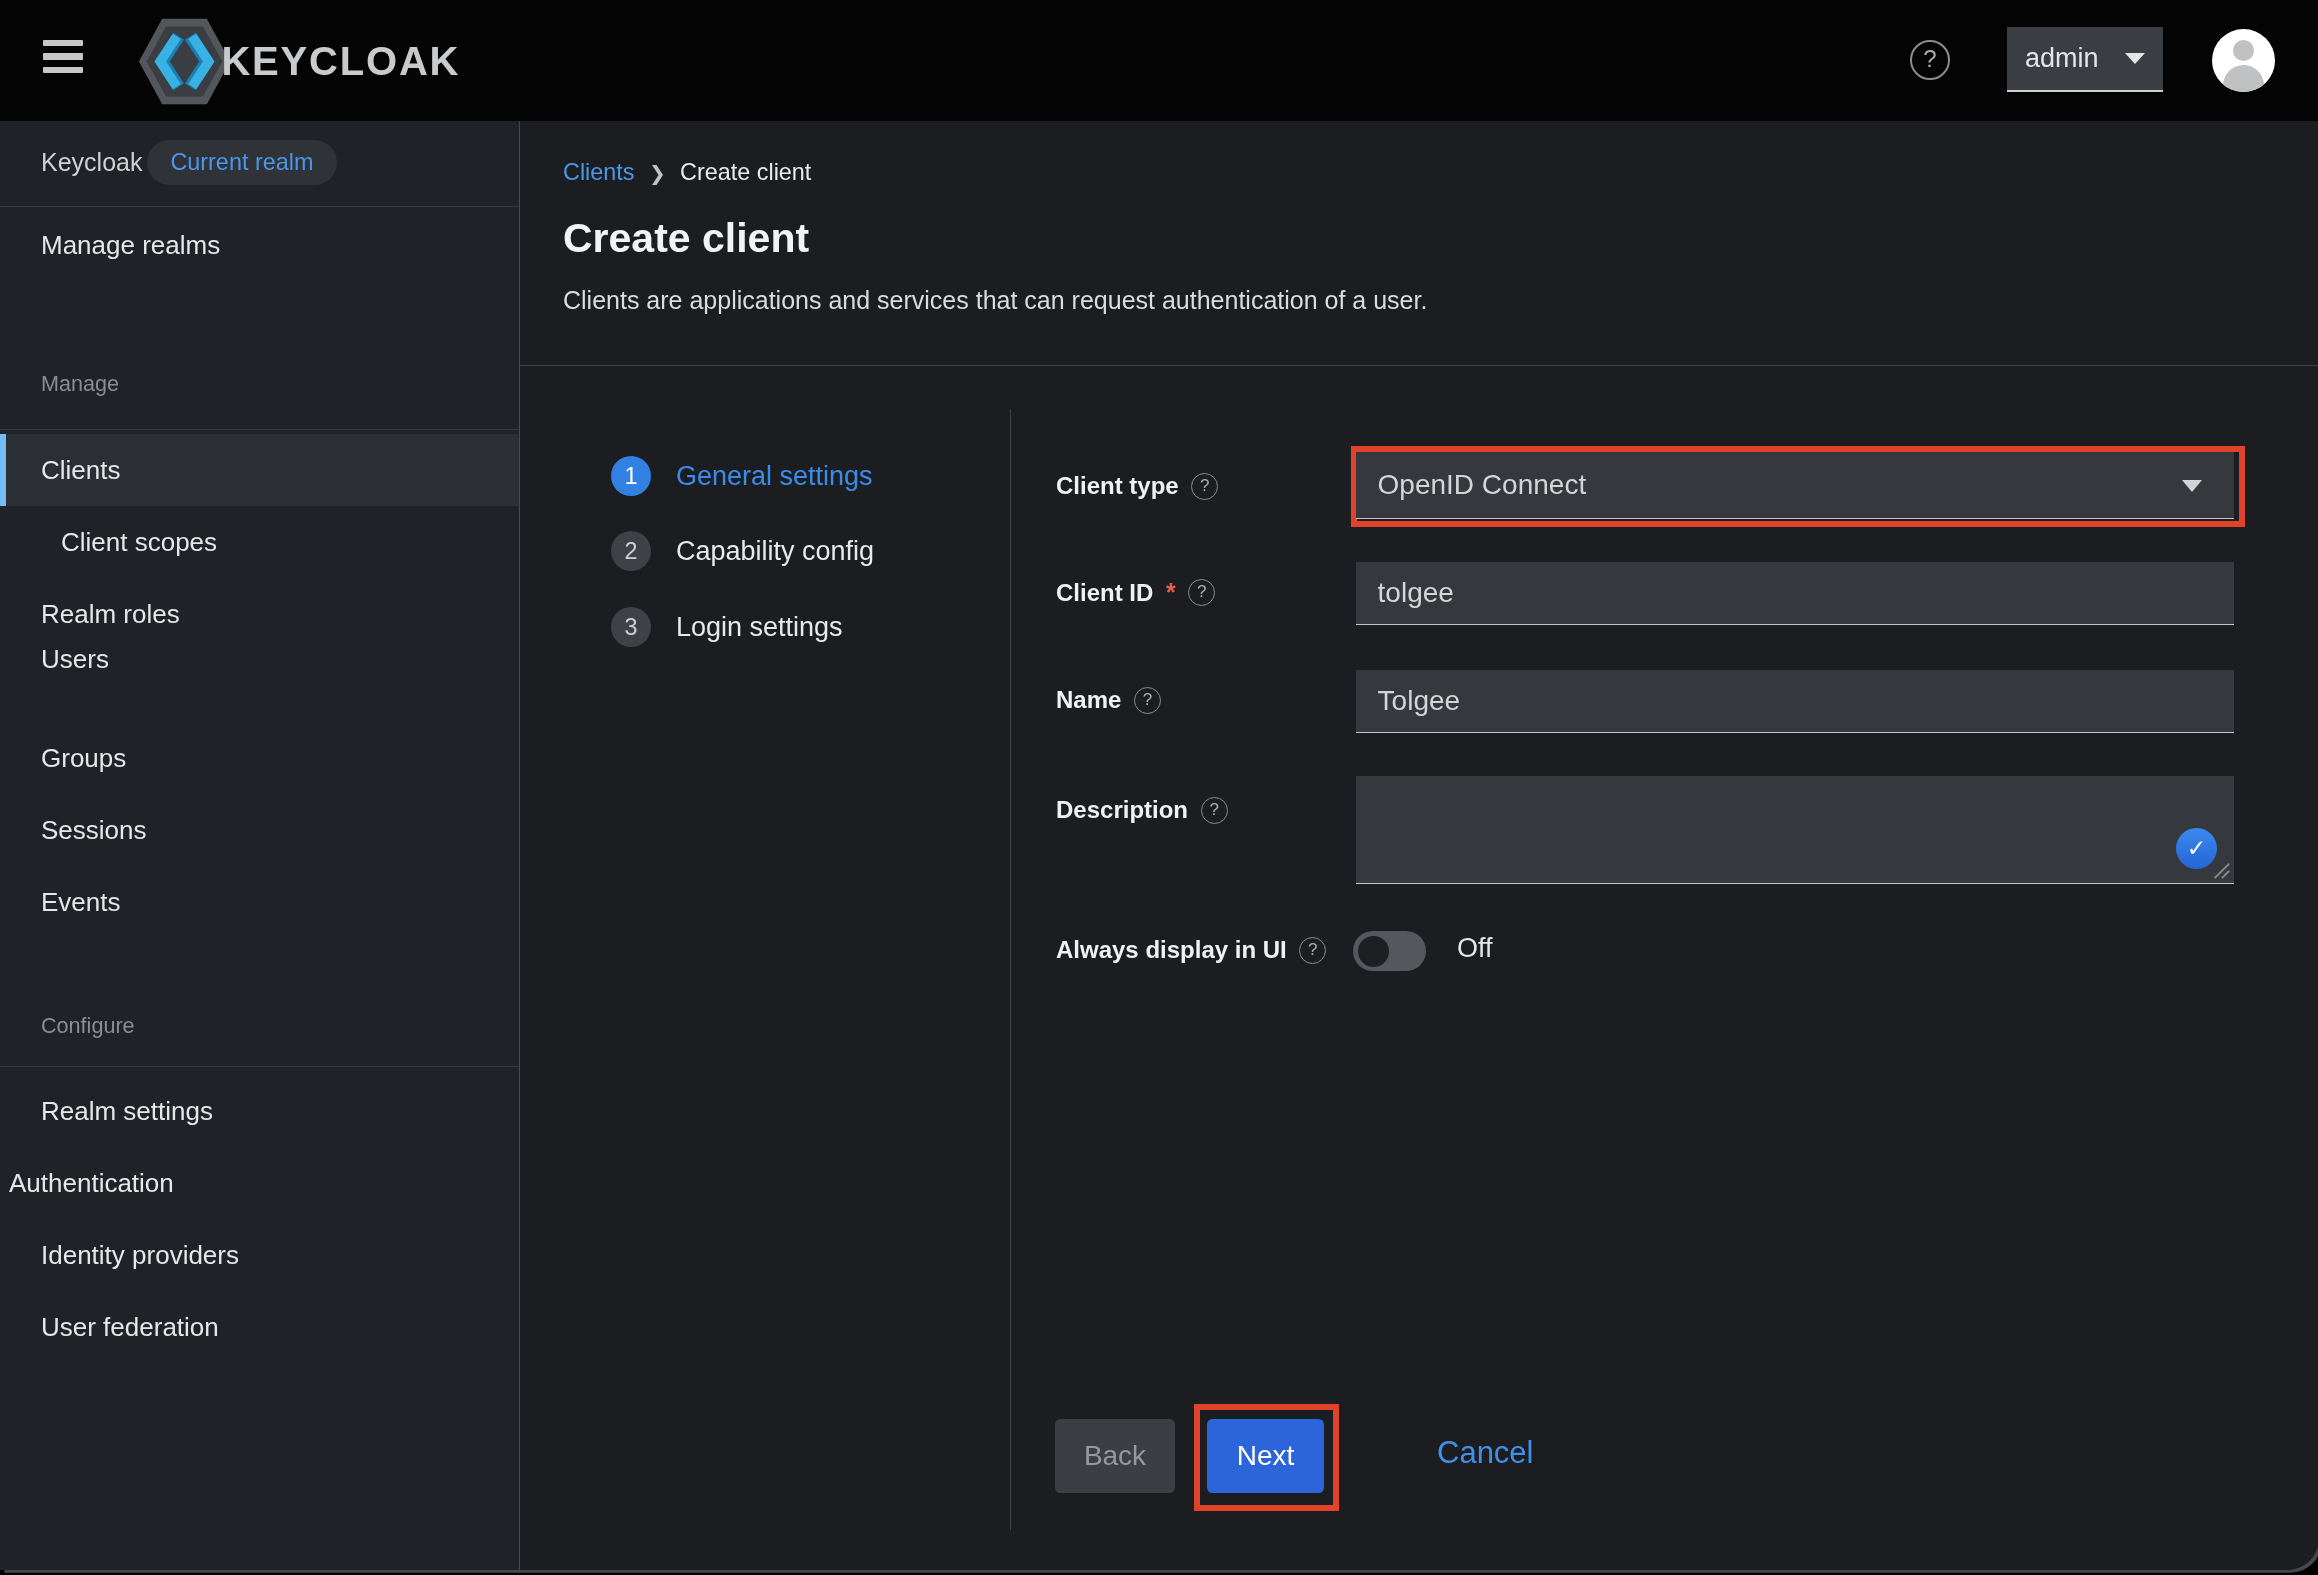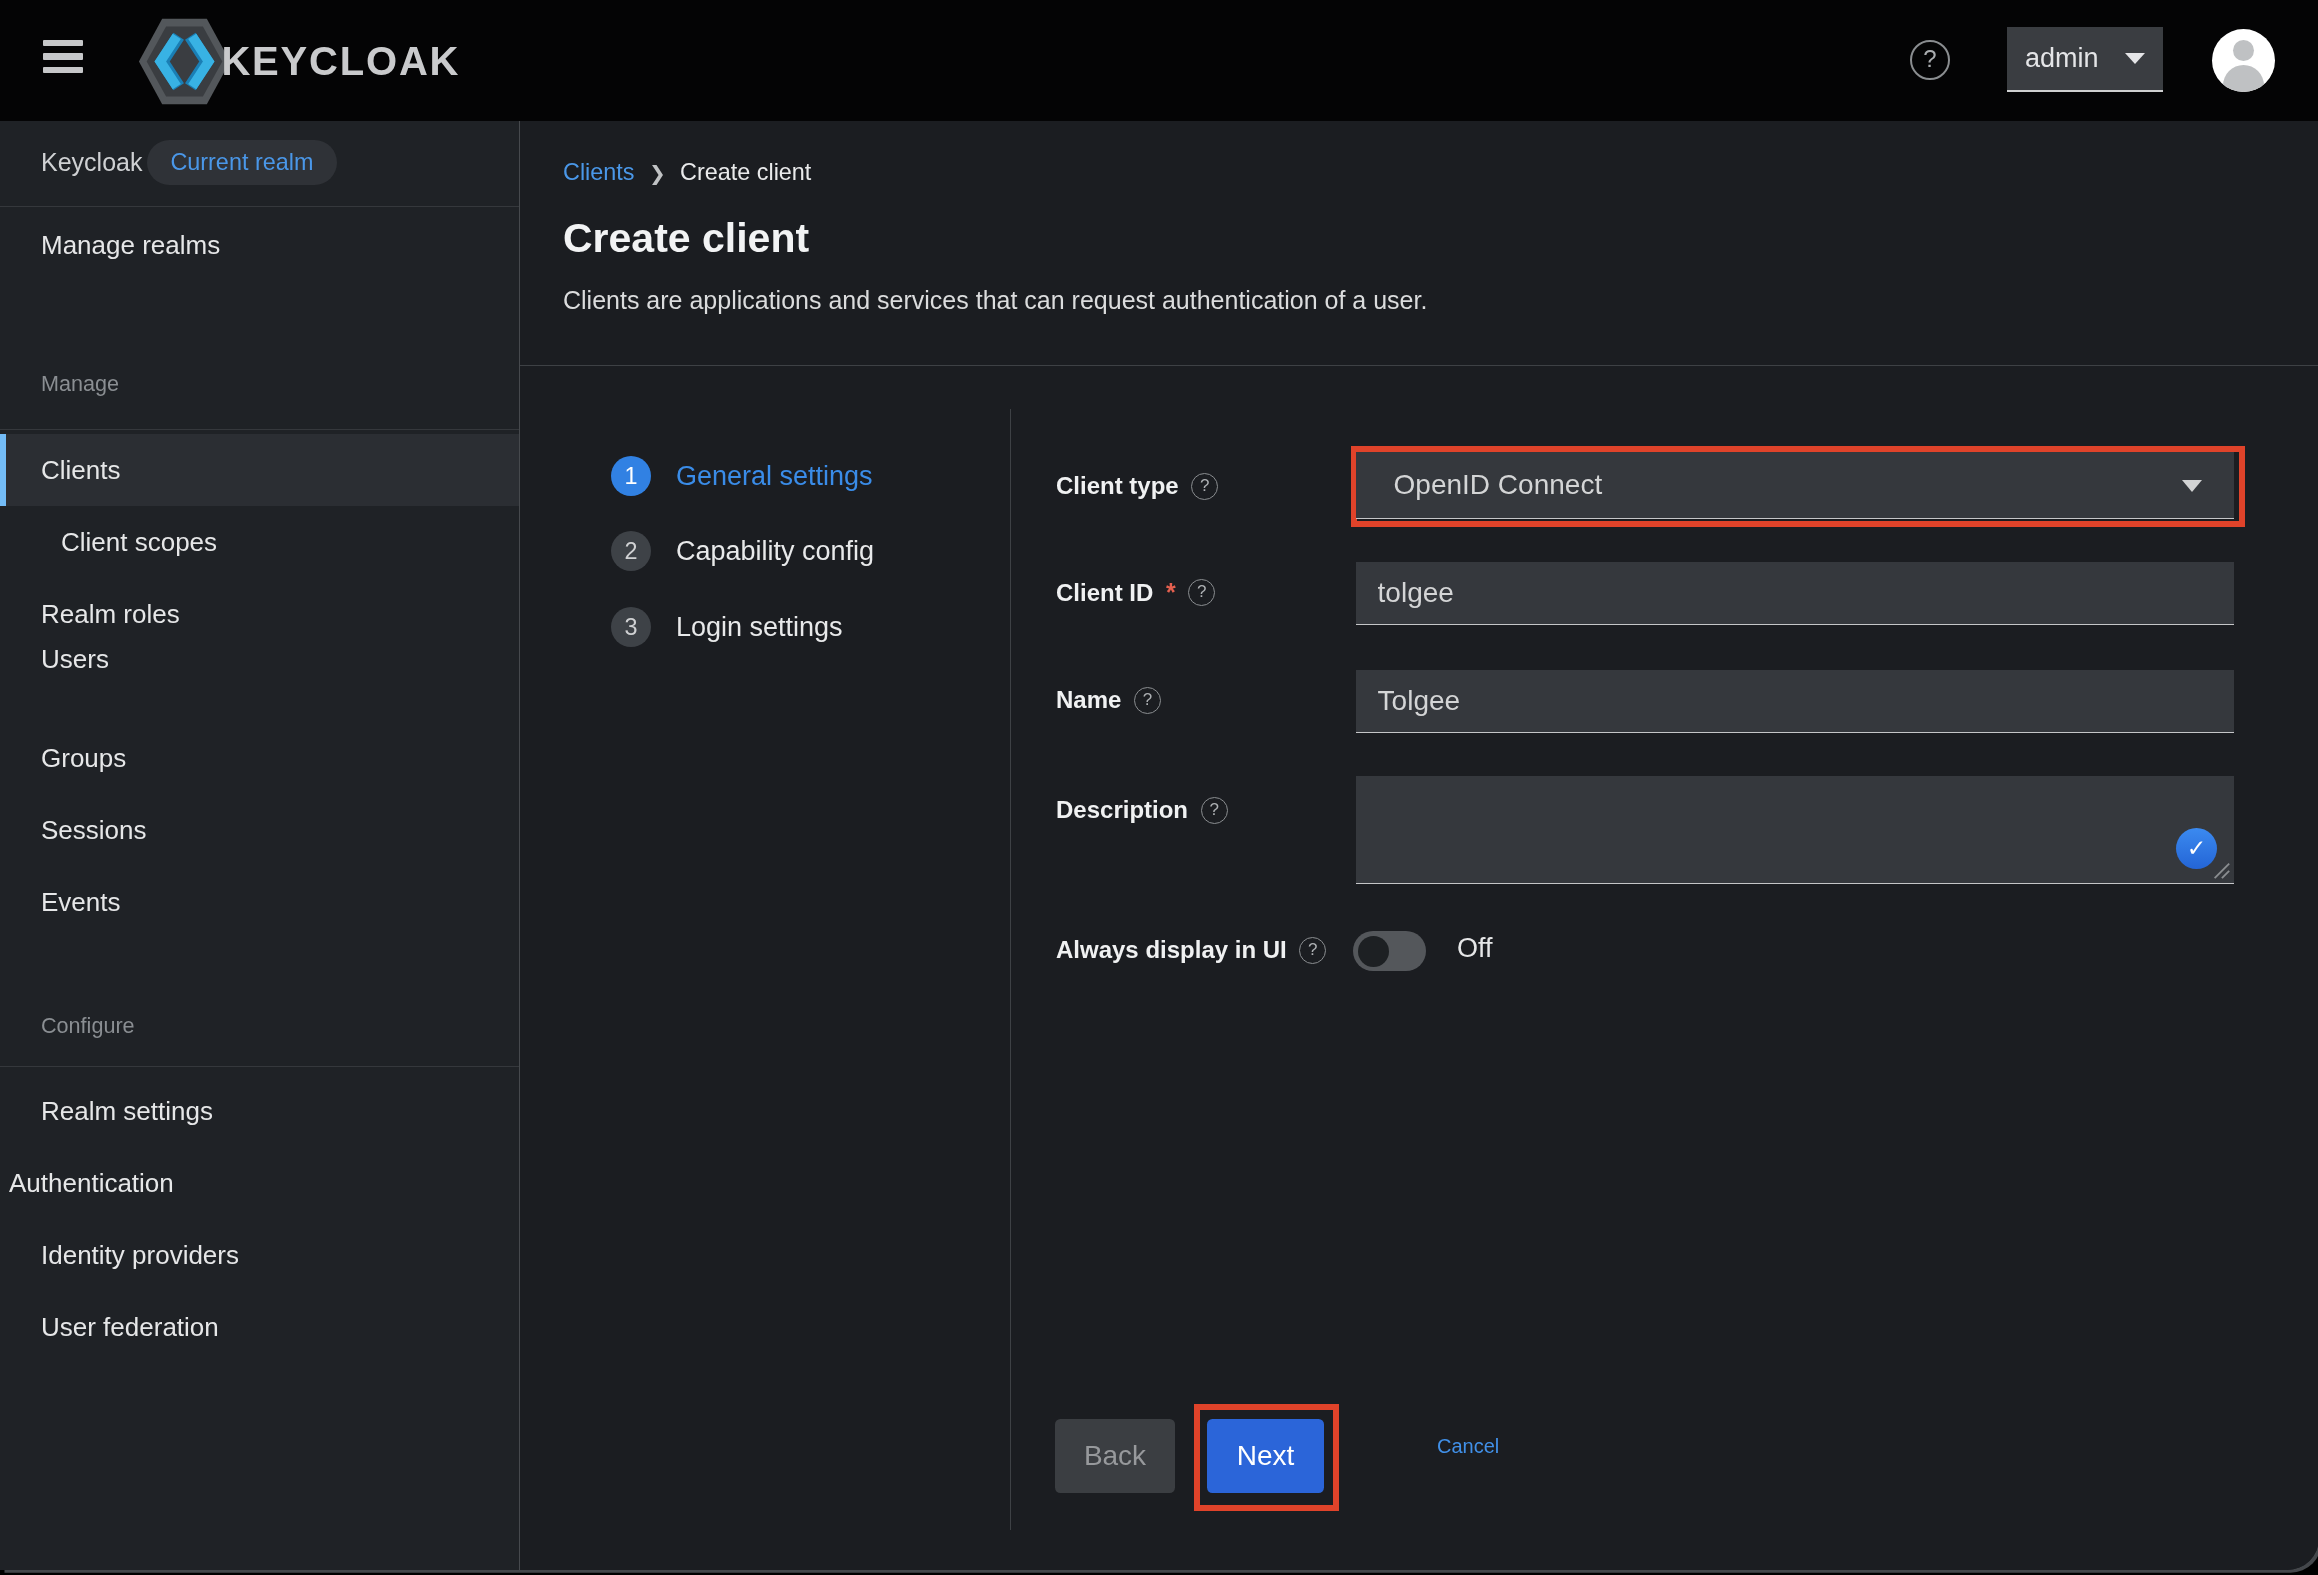--- a/index.html
+++ b/index.html
@@ -68,21 +68,21 @@
 
   .fl { position:absolute; left:536px; display:flex; align-items:center; gap:12.6px; }
   .fl b { font-size:24px; color:#f0f1f2; }
   .req { color:#e4604f; font-size:25px; font-weight:bold; }
   .q { display:inline-block; width:27px; height:27px; border:1.8px solid #8a8d90; border-radius:50%;
        color:#adb0b3; font-size:17px; line-height:23.4px; text-align:center; cursor:pointer; }
 
   .ctl { position:absolute; left:836px; width:878px; }
   .select { height:67px; background:#35383d; border-bottom:1.8px solid #c5c6c8; display:flex;
             align-items:center; padding:0 21.6px; cursor:pointer; position:relative; }
-  .select span { color:#d4d5d6; font-size:28px;margin-left:16px; }
+  .select span { color:#d4d5d6; font-size:28px; }
   .select .sel-caret { position:absolute; right:32px; top:28px; width:0; height:0;
             border-left:10.8px solid transparent; border-right:10.8px solid transparent; border-top:12.6px solid #d2d3d4; }
   .ti { width:878px; height:63px; background:#35383d; border:none; border-bottom:1.8px solid #c5c6c8;
         color:#d4d5d6; font-size:28px; padding:0 21.6px; font-family:inherit; outline:none; }
   .ta { width:878px; height:108px; background:#35383d; border:none; border-bottom:1.8px solid #c5c6c8;
         resize:none; outline:none; font-family:inherit; color:#d4d5d6; font-size:28px; padding:12.6px 21.6px; }
   .check-badge { position:absolute; left:1656px; top:707px; width:41px; height:41px; border-radius:50%;
                  background:linear-gradient(180deg,#3b8af0,#2465d6); color:#fff; font-size:23.4px; font-weight:bold;
                  text-align:center; line-height:41px; cursor:pointer; }
   .resize-h { position:absolute; left:1691px; top:739px; cursor:nwse-resize; }
@@ -93,21 +93,21 @@
 
   .toggle { position:absolute; left:833px; top:810px; width:73px; height:40px; border-radius:20px;
             background:#54575b; cursor:pointer; }
   .toggle .knob { position:absolute; left:4.5px; top:4.5px; width:31px; height:31px; border-radius:50%; background:#1d2023; }
   .toggle-state { position:absolute; left:937px; top:812px; font-size:27px; color:#e6e7e8; }
 
   .btn { position:absolute; top:1298px; height:74px; border:none; border-radius:5.4px; font-size:28px;
          font-family:inherit; cursor:pointer; }
   .btn-back { left:535px; width:120px; background:#3b3e42; color:#97999c; }
   .btn-next { left:687px; width:117px; background:#2b65d9; color:#fff; }
-  .link-cancel { position:absolute; left:917px; top:1314px; font-size:20px; color:#4190e8; cursor:pointer; }
+  .link-cancel { position:absolute; left:917px; top:1314px; font-size:31px; color:#4190e8; cursor:pointer; }
 </style>
 </head>
 <body>
 
 <div class="window">
 
   <div class="topbar">
     <div class="hamburger">
         <i></i>
         <i></i>

